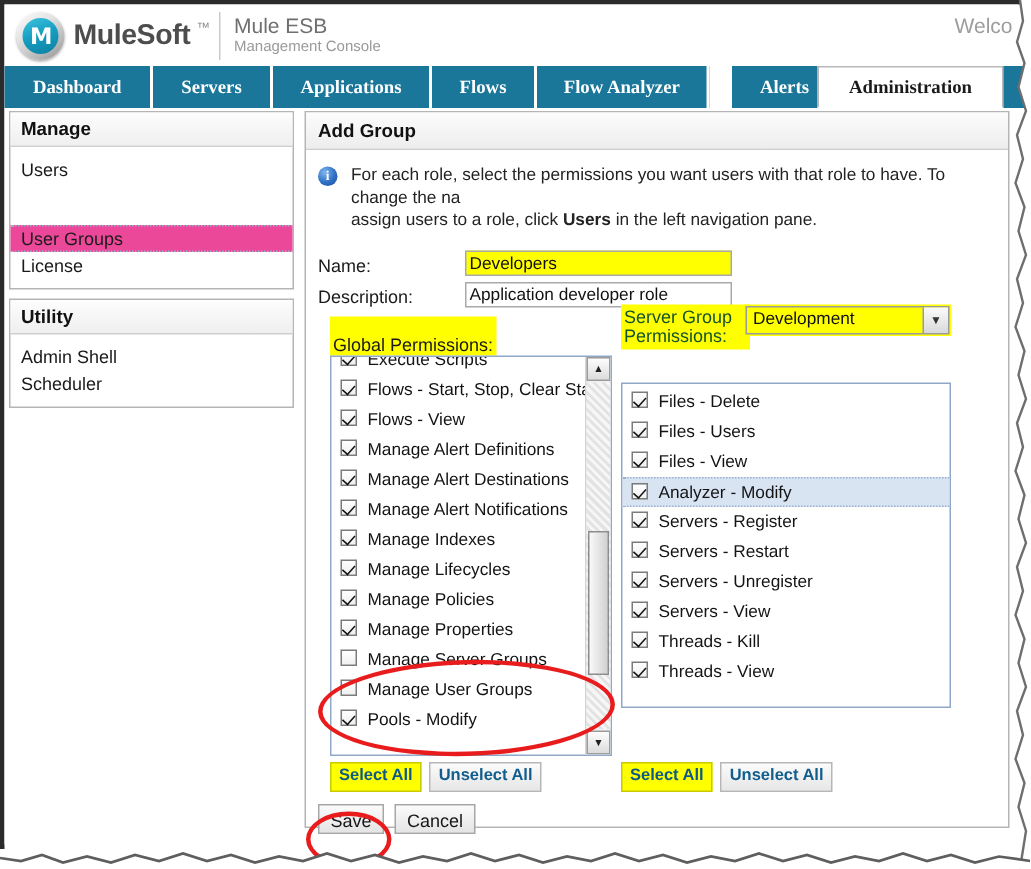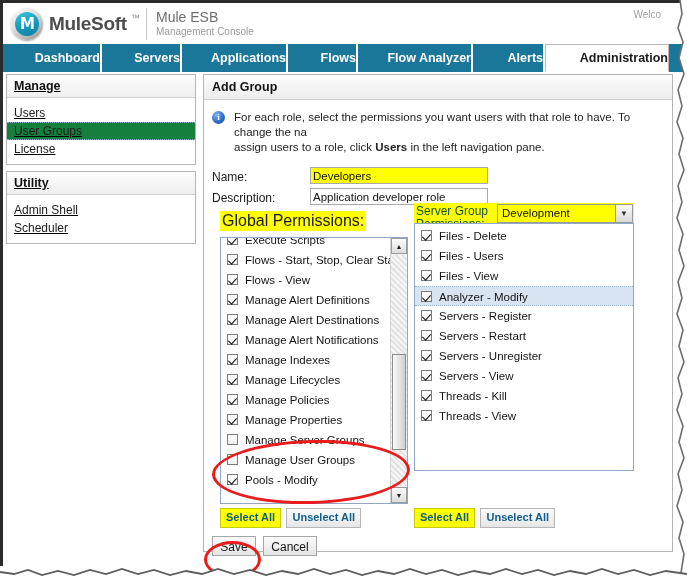--- a/index.html
+++ b/index.html
@@ -73,84 +73,84 @@
   }
   .product-name {
     position: absolute; left: 153px; top: 6px;
     font-size: 14px; color: #6f6f6f; font-weight: normal;
   }
   .product-sub {
     position: absolute; left: 153px; top: 23px;
     font-size: 10px; color: #9a9a9a;
   }
   .welcome {
-    position: absolute; right: 18px; top: 6px;
-    font-size: 10px; color: #9d9d9d; white-space: nowrap;
+    position: absolute; right: 4px; top: 6px;
+    font-size: 14px; color: #9d9d9d; white-space: nowrap;
   }
 
   
   #navbar {
     position: absolute; left: 3px; top: 44px;
     width: 676px; height: 30px;
     background: #ffffff;
   }
   .nav-tab {
     position: absolute; top: 0; height: 28px;
     background: #1b7799;
     color: #ffffff;
     font-size: 12.5px; font-weight: bold;
-    display: flex; align-items: center; justify-content: flex-end;
+    display: flex; align-items: center; justify-content: center;
     border-right: 2px solid #ffffff;
     box-sizing: border-box;
     cursor: pointer;
+    font-family: Liberation Serif, serif;
   }
   .nav-tab.active {
     background: #ffffff;
     color: #1a1a1a;
     border: 1px solid #b8b8b8;
     border-bottom: 1px solid #ffffff;
     border-right: 1px solid #b8b8b8;
   }
 
   
   #content {
     position: absolute; left: 3px; top: 74px;
     width: 676px; height: 489px;
     background: #ffffff;
   }
 
   
   #sidebar {
     position: absolute; left: 3px; top: 0;
     width: 190px;
-    text-decoration: underline;
   }
   .side-panel {
     border: 1px solid #b5b5b5;
     background: #ffffff;
     margin-bottom: 6px;
   }
   .side-head {
     height: 22px; line-height: 22px;
     padding-left: 7px;
     font-size: 12.5px; font-weight: bold; color: #111;
     background: linear-gradient(#fdfdfd,#efefef);
     border-bottom: 1px solid #cfcfcf;
   }
   .side-item {
     height: 18px; line-height: 18px;
     padding-left: 7px;
     font-size: 12px; color: #1a1a1a;
     cursor: pointer;
   }
   .side-item.selected {
-    background: #15803d;
+    background: #ec4899;
     border-top: 1px dotted #9ab0cf;
     border-bottom: 1px dotted #9ab0cf;
-    height: 16px; line-height: 16px;
+    height: 16px; line-height: 16px; margin-top: 28px;
   }
   .side-spacer { height: 6px; }
 
   
   #main {
     position: absolute; left: 200px; top: 0;
     width: 470px; height: 478px;
     border: 1px solid #b5b5b5;
     background: #ffffff;
     box-sizing: border-box;
@@ -201,22 +201,22 @@
     box-sizing: border-box;
     line-height: 15px;
   }
   .text-input.hl {
     background: #ffff00;
   }
 
   
   .perm-head-left {
     position: absolute; left: 16px; top: 136px;
-    font-size: 16px; color: #1a1a1a; font-weight: normal;
-    background: #ffff00; padding: 1px 2px;
+    font-size: 12px; color: #1a1a1a; font-weight: normal;
+    background: #ffff00; padding: 12px 2px;
   }
   .perm-head-right-label {
     position: absolute; left: 210px; top: 128px;
     width: 82px;
     font-size: 12px; color: #14532d; line-height: 13px;
     background: #ffff00; padding: 2px 2px;
   }
   .perm-select {
     position: absolute; left: 292px; top: 128px;
     width: 138px; height: 21px;
@@ -247,21 +247,21 @@
 
   
   .listbox {
     position: absolute;
     border: 1px solid #8fa8c8;
     background: #ffffff;
     overflow: hidden;
     box-sizing: border-box;
   }
   #list-left  { left: 16px;  top: 162px; width: 188px; height: 267px; }
-  #list-right { left: 210px; top: 148px; width: 220px; height: 248px; }
+  #list-right { left: 210px; top: 180px; width: 220px; height: 217px; }
 
   .list-inner {
     position: absolute; left: 0; top: 0; bottom: 0;
     overflow: hidden;
   }
   #list-left .list-inner  { width: 170px; }
   #list-right .list-inner { width: 218px; }
 
   .opt {
     position: relative;
@@ -426,21 +426,21 @@
     </div>
     <div class="nav-tab" style="left:179px;width:106px;">
       <span>Applications</span>
     </div>
     <div class="nav-tab" style="left:285px;width:70px;">
       <span>Flows</span>
     </div>
     <div class="nav-tab" style="left:355px;width:115px;">
       <span>Flow Analyzer</span>
     </div>
-    <div class="nav-tab" style="left:470px;width:72px;">
+    <div class="nav-tab" style="left:485px;width:72px;">
       <span>Alerts</span>
     </div>
     <div class="nav-tab active" style="left:542px;width:124px;">
       <span>Administration</span>
     </div>
     <div class="nav-tab" style="left:666px;width:16px;border-right:none;"></div>
   </div>
 
   <div id="content">
 

